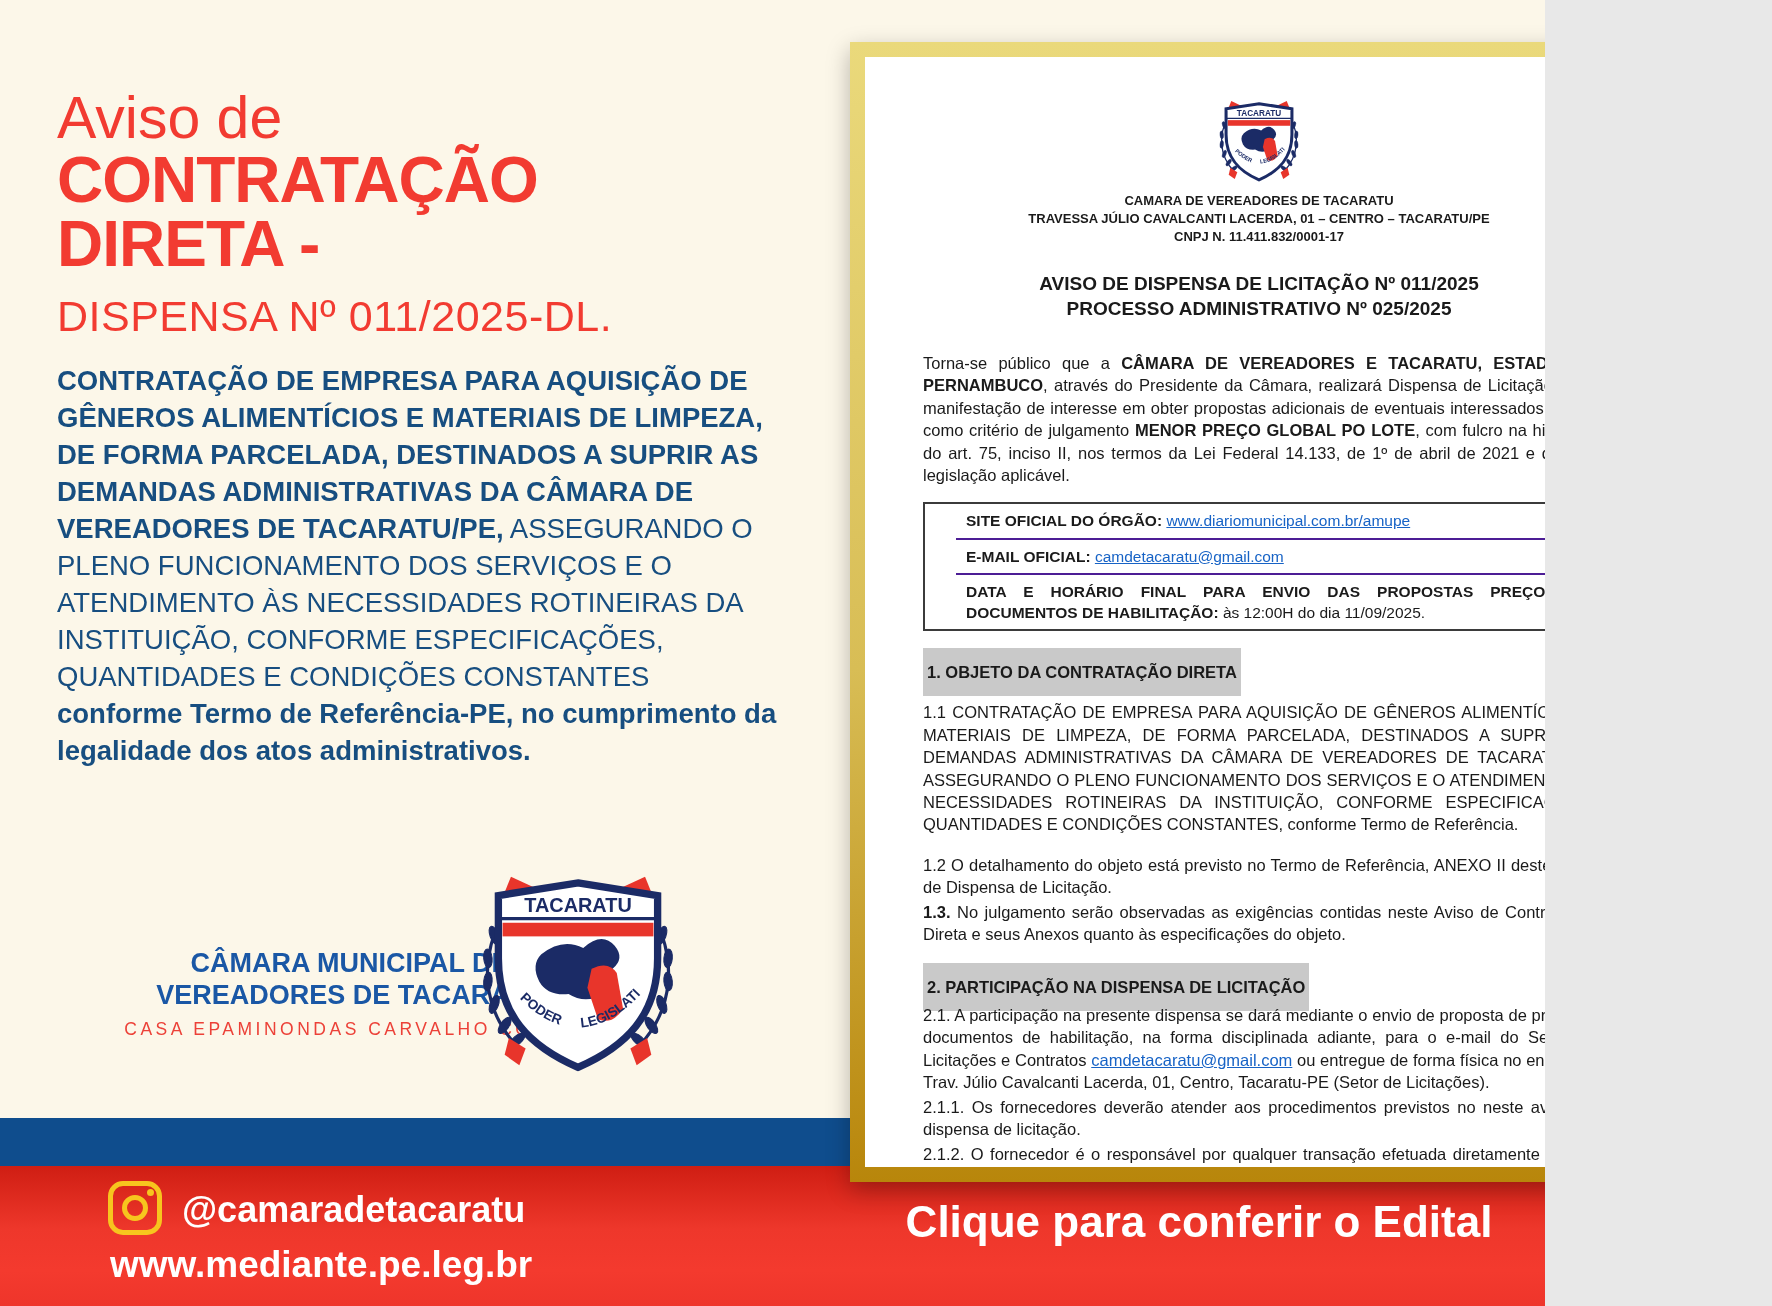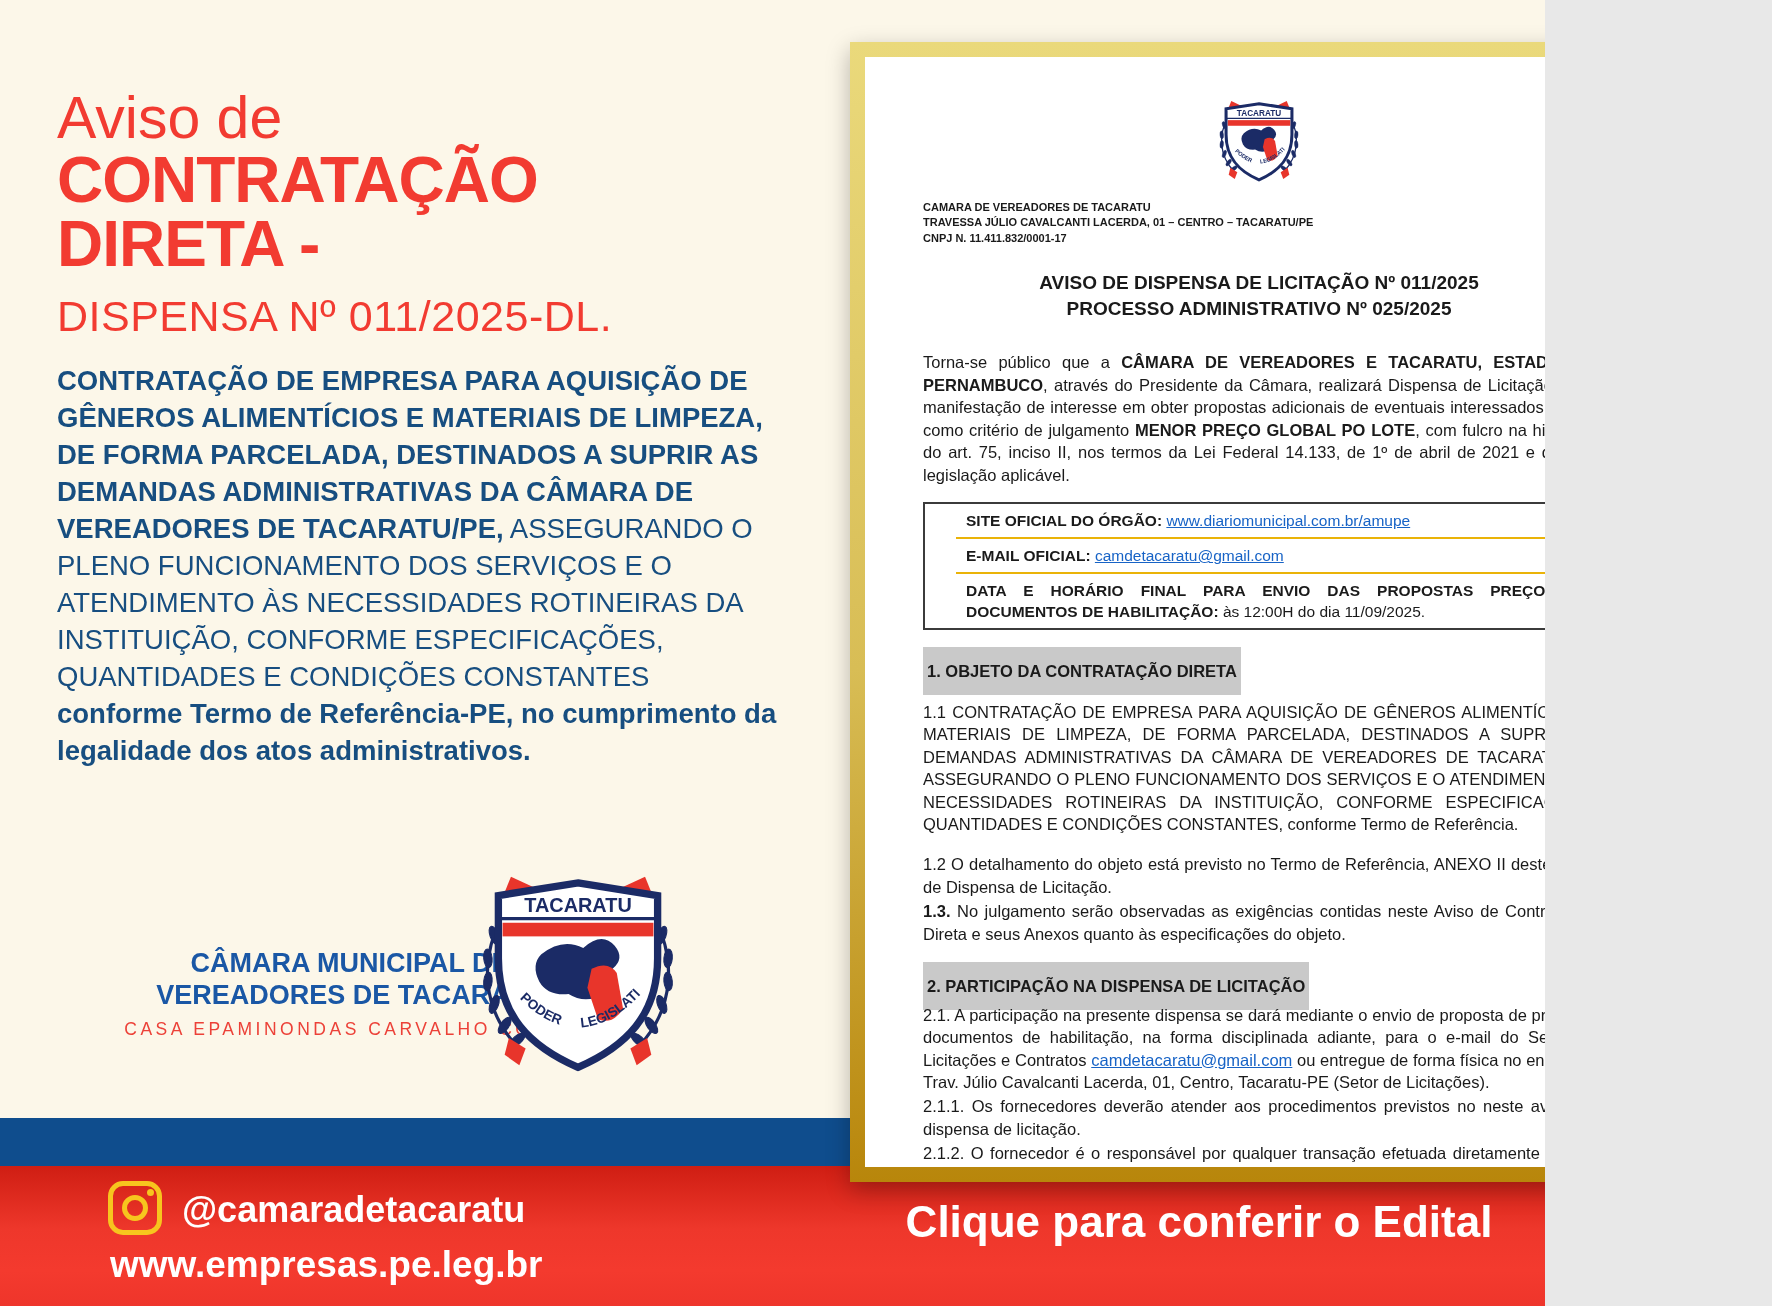--- a/index.html
+++ b/index.html
@@ -25,28 +25,28 @@
   .org-l3{color:#EC4138;font-size:17.5px;font-weight:400;letter-spacing:3.5px;margin-top:7px;}
   .crest-left{position:absolute;left:452px;top:862px;width:252px;height:220px;}
   
   .page-wrap{position:absolute;left:850px;top:42px;width:818px;height:1140px;box-sizing:border-box;
     padding:15px;background:linear-gradient(180deg,#EAD97B 0%,#D8BD55 55%,#B8860B 100%);
     box-shadow:0 8px 22px rgba(0,0,0,.28);}
   .page{width:100%;height:100%;background:#ffffff;box-sizing:border-box;
     padding:38px 58px 20px 58px;overflow:hidden;color:#1a1a1a;
     font-size:16.5px;line-height:1.36;}
   .doc-crest{width:104px;height:91px;display:block;margin:0 auto;}
-  .doc-header{font-weight:700;font-size:11px;line-height:1.4;margin-top:14px;}
+  .doc-header{text-align:center;font-weight:700;font-size:13px;line-height:1.4;margin-top:6px;}
   .doc-title{text-align:center;font-weight:700;font-size:19px;line-height:1.35;margin-top:24px;}
   .doc-p{text-align:justify;margin:0;}
   .intro{margin-top:30px;}
   .bold{font-weight:700;}
   .doc-link{color:#1763C6;text-decoration:underline;cursor:pointer;}
   .info-table{margin-top:16px;border:2px solid #3b3b3b;padding-left:31px;}
-  .info-row{border-top:2px solid #eab308;padding:6px 10px;font-size:15.5px;text-align:justify;}
+  .info-row{border-top:2px solid #4c1d95;padding:6px 10px;font-size:15.5px;text-align:justify;}
   .info-row:first-child{border-top:none;}
   .info-label{font-weight:700;}
   .sec-head{margin-top:30px;font-weight:700;font-size:16.5px;}
   .sec-head span{background:#C9C9C9;padding:15px 4px;}
   .mt{margin-top:18px;}
   .mt-s{margin-top:2px;}
   
   .ig-icon{position:absolute;left:108px;top:1181px;width:44px;height:44px;
     border:5px solid #F7C51E;border-radius:15px;}
   .ig-lens{position:absolute;left:9px;top:9px;width:16px;height:16px;border:5px solid #F7C51E;border-radius:50%;}
@@ -206,16 +206,16 @@
       <p class="doc-p mt-s">2.1.2. O fornecedor é o responsável por qualquer transação efetuada diretamente ou por seu representante nos procedimentos praticados em face desta dispensa de licitação, não cabendo ao órgão entidade promotor do procedimento a responsabilidade por eventuais danos decorrentes de falhas acometidas pelas empresas participantes.</p>
 
     </div>
   </div>
 
   <div class="ig-icon">
     <div class="ig-lens"></div>
     <div class="ig-dot"></div>
   </div>
   <div class="ig-handle">@camaradetacaratu</div>
-  <div class="website">www.empresas.pe.leg.br</div>
+  <div class="website">www.mediante.pe.leg.br</div>
   <div class="cta">Clique para conferir o Edital</div>
 
 </div>
 
 </body></html>

